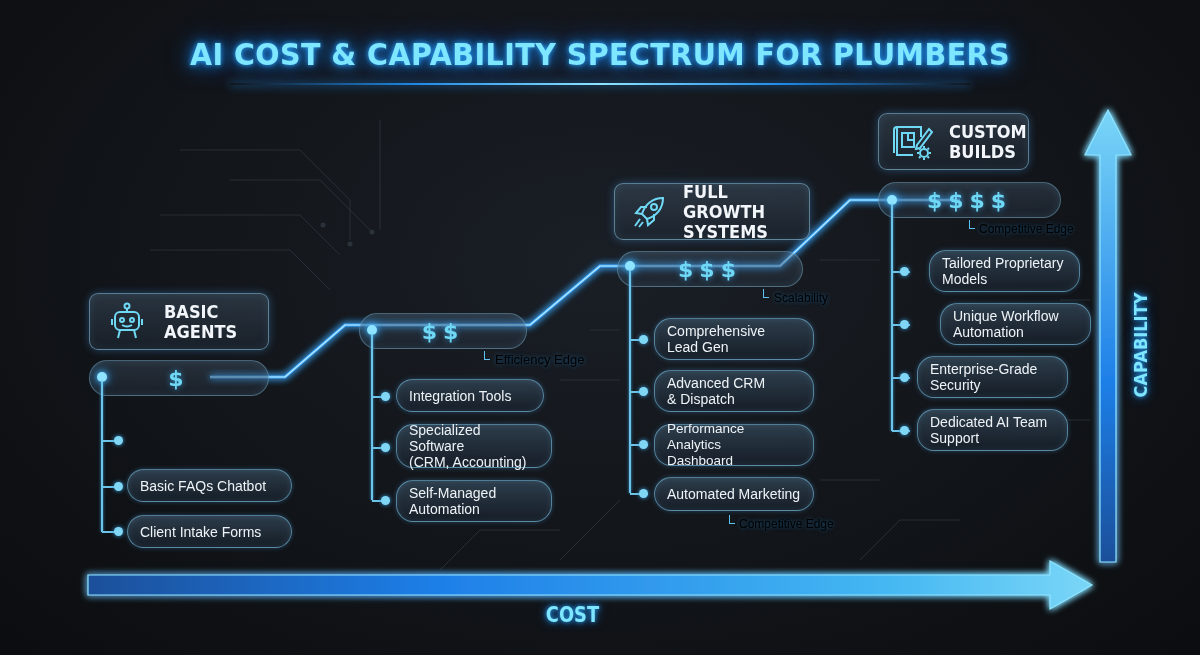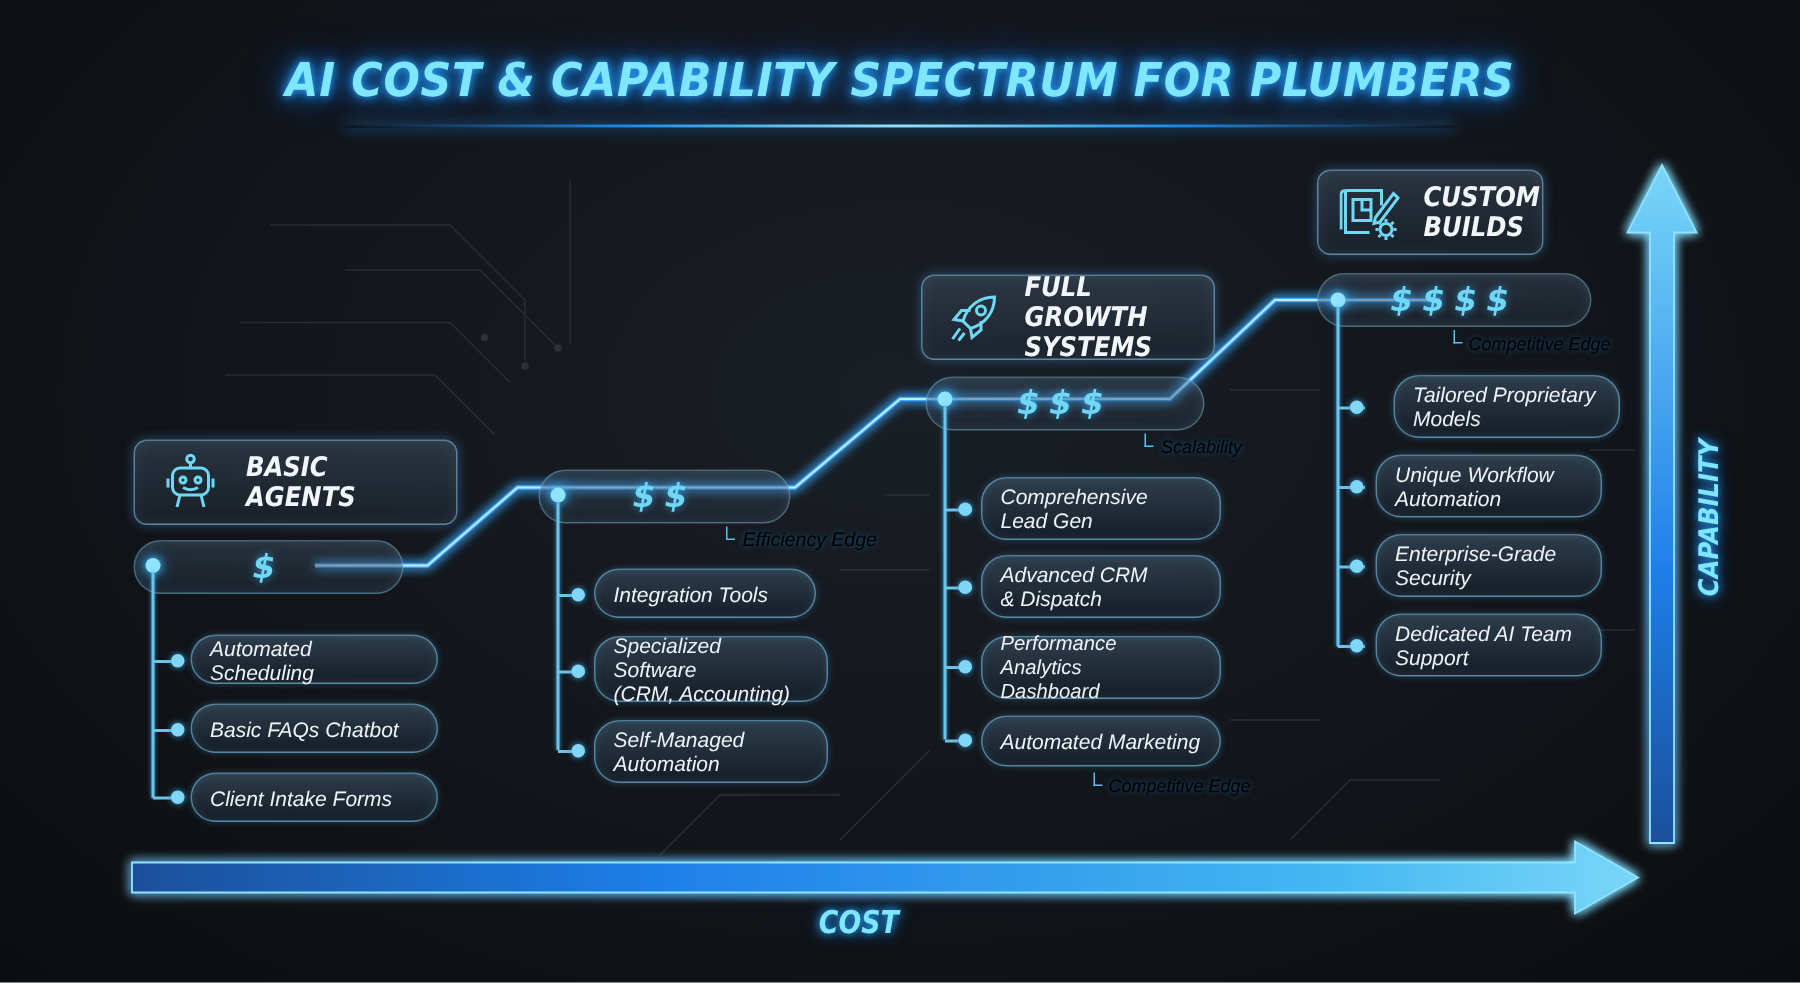--- a/index.html
+++ b/index.html
@@ -3,21 +3,21 @@
 <meta charset="utf-8">
 <style>
   * { box-sizing: border-box; margin: 0; padding: 0; }
   html, body { width: 1200px; height: 655px; overflow: hidden; }
   body {
     background: radial-gradient(ellipse at 50% 40%, #1a1f26 0%, #111418 60%, #0b0d10 100%);
     font-family: "Liberation Sans", sans-serif;
     position: relative;
     color: #fff;
   }
-  .stage { position: absolute; left: 0; top: 0; width: 1200px; height: 655px; font-style: italic; }
+  .stage { position: absolute; left: 0; top: 0; width: 1200px; height: 655px; }
   svg.bg { position: absolute; left: 0; top: 0; }
 
   .title {
     position: absolute; left: 0; top: 36px; width: 1200px; text-align: center;
     font-family: "DejaVu Sans", sans-serif; font-weight: bold; font-size: 31px;
     color: #7fe6ff; letter-spacing: 0.5px; transform: scaleX(0.92);
     text-shadow: 0 0 6px #2aa8ff, 0 0 14px #1a7fe6, 0 0 28px #1565c0;
   }
   .title-underline {
     position: absolute; left: 230px; top: 83px; width: 740px; height: 2px;
@@ -131,21 +131,21 @@
     </g>
 
     <g filter="url(#glow)">
       <polygon points="1100,562 1100,155 1085,155 1108,110 1131,155 1116,155 1116,562" fill="url(#capGrad)" stroke="#8fe4ff" stroke-width="1.2"></polygon>
     </g>
   </svg>
 
   <div class="title">AI COST &amp; CAPABILITY SPECTRUM FOR PLUMBERS</div>
   <div class="title-underline"></div>
 
-  <div class="header-card" style="left:89px;top:293px;width:216px;height:57px;">
+  <div class="header-card" style="left:89px;top:293px;width:180px;height:57px;">
     <span class="icon">
       <svg width="40" height="40" viewBox="0 0 40 40" fill="none" stroke="#6fd8f5" stroke-width="2">
         <circle cx="20" cy="4" r="2.5"></circle>
           <line x1="20" y1="6.5" x2="20" y2="10"></line>
         <rect x="8" y="10" width="24" height="18" rx="5"></rect>
         <line x1="5" y1="17" x2="5" y2="23"></line>
           <line x1="35" y1="17" x2="35" y2="23"></line>
         <circle cx="15" cy="18" r="2"></circle>
           <circle cx="25" cy="18" r="2"></circle>
         <path d="M15 23 Q20 26 25 23"></path>
@@ -153,21 +153,20 @@
       </svg>
     </span>
     <span class="label">BASIC
 AGENTS</span>
   </div>
   <div class="price-pill" style="left:89px;top:360px;width:180px;">$</div>
   <div class="node-dot" style="left:97px;top:372px;"></div>
   <div class="stem" style="left:101px;top:382px;height:150px;"></div>
   <div class="branch" style="left:102px;top:440px;"></div>
   <div class="bdot" style="left:114px;top:436px;"></div>
-  <div class="feature" style="left:127px;top:423px;width:165px;height:33px;">Automated Scheduling</div>
   <div class="branch" style="left:102px;top:486px;"></div>
   <div class="bdot" style="left:114px;top:482px;"></div>
   <div class="feature" style="left:127px;top:469px;width:165px;height:33px;">Basic FAQs Chatbot</div>
   <div class="branch" style="left:102px;top:531px;"></div>
   <div class="bdot" style="left:114px;top:527px;"></div>
   <div class="feature" style="left:127px;top:515px;width:165px;height:33px;">Client Intake Forms</div>
 
   <div class="price-pill" style="left:359px;top:313px;width:168px;">$$</div>
   <div class="node-dot" style="left:367px;top:325px;"></div>
   <div class="benefit-hook" style="left:484px;top:351px;"></div>
@@ -239,21 +238,21 @@
   <div class="node-dot" style="left:887px;top:195px;"></div>
   <div class="benefit-hook" style="left:969px;top:220px;"></div>
   <div class="benefit" style="left:979px;top:222px;font-size:12px;">Competitive Edge</div>
   <div class="stem" style="left:891px;top:205px;height:226px;"></div>
   <div class="branch" style="left:892px;top:271px;"></div>
   <div class="bdot" style="left:900px;top:267px;"></div>
   <div class="feature" style="left:929px;top:250px;width:151px;height:42px;">Tailored Proprietary
 Models</div>
   <div class="branch" style="left:892px;top:324px;"></div>
   <div class="bdot" style="left:900px;top:320px;"></div>
-  <div class="feature" style="left:917px;top:303px;width:151px;height:42px;">Unique Workflow
+  <div class="feature" style="left:940px;top:303px;width:151px;height:42px;">Unique Workflow
 Automation</div>
   <div class="branch" style="left:892px;top:377px;"></div>
   <div class="bdot" style="left:900px;top:373px;"></div>
   <div class="feature" style="left:917px;top:356px;width:151px;height:42px;">Enterprise-Grade
 Security</div>
   <div class="branch" style="left:892px;top:430px;"></div>
   <div class="bdot" style="left:900px;top:426px;"></div>
   <div class="feature" style="left:917px;top:409px;width:151px;height:42px;">Dedicated AI Team
 Support</div>
 

